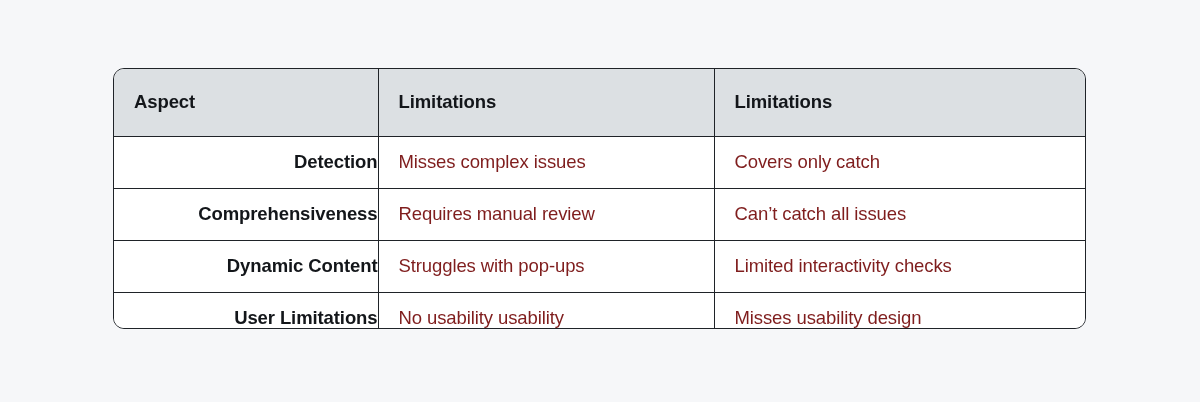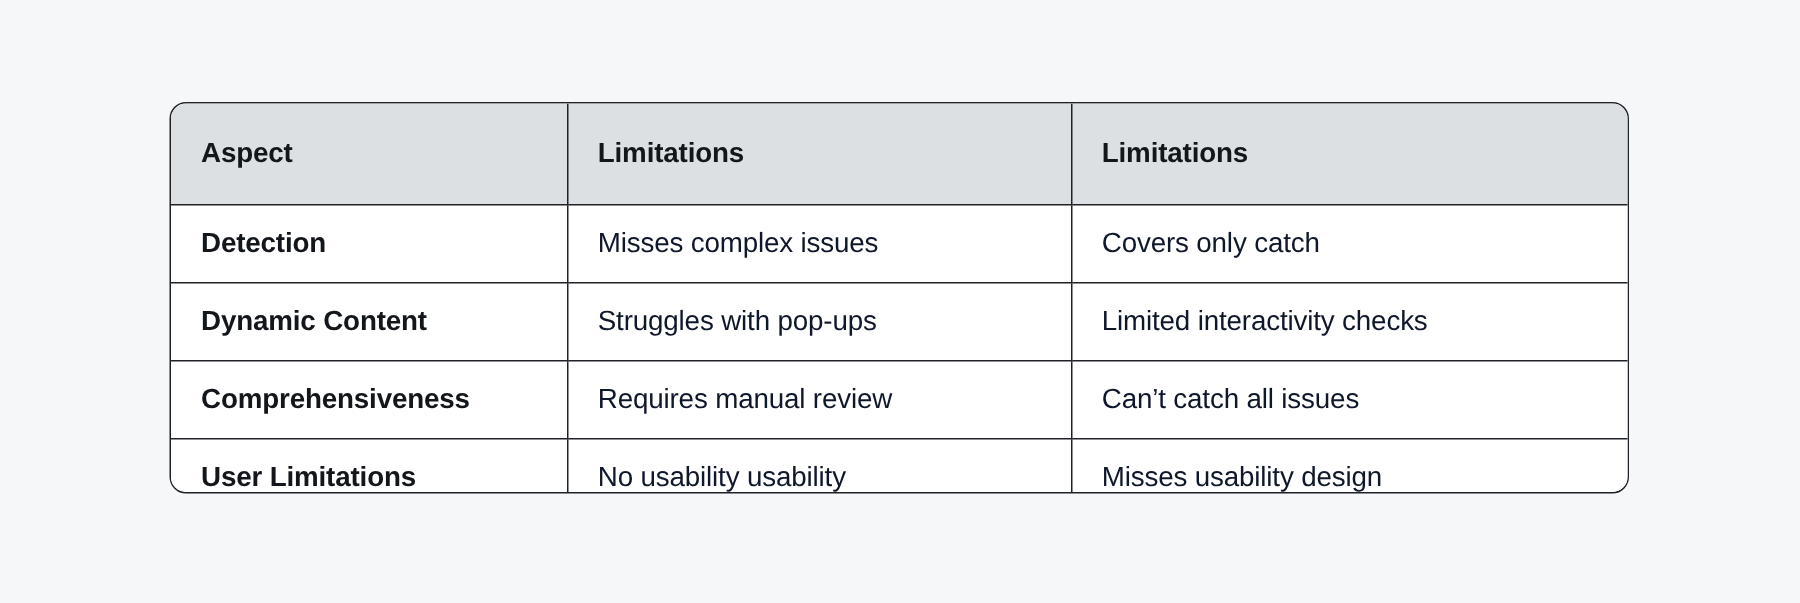--- a/index.html
+++ b/index.html
@@ -69,34 +69,35 @@
   
   tbody tr {
     height: 52px;
   }
   tbody td {
     background: #ffffff;
     text-align: left;
     vertical-align: middle;
     padding: 0 0 0 20px;
     font-size: 18.5px;
-    color: #0f172a;
+    color: #7f1d1d;
     letter-spacing: -0.1px;
     border-right: 1.4px solid #1f2328;
     border-bottom: 1.4px solid #1f2328;
   }
   tbody td:last-child {
     border-right: none;
   }
   tbody tr:last-child td {
     border-bottom: none;
   }
   tbody td.aspect-cell {
     font-weight: bold;
     color: #13161a;
+    text-align: right;
   }
 </style>
 </head>
 <body>
 
 <div id="canvas">
 
   <div id="comparison-table">
     <table class="tbl">
       <colgroup>
@@ -113,28 +114,28 @@
         </tr>
       </thead>
 
       <tbody>
         <tr>
           <td class="aspect-cell">Detection</td>
           <td>Misses complex issues</td>
           <td>Covers only catch</td>
         </tr>
         <tr>
+          <td class="aspect-cell">Comprehensiveness</td>
+          <td>Requires manual review</td>
+          <td>Can’t catch all issues</td>
+        </tr>
+        <tr>
           <td class="aspect-cell">Dynamic Content</td>
           <td>Struggles with pop-ups</td>
           <td>Limited interactivity checks</td>
-        </tr>
-        <tr>
-          <td class="aspect-cell">Comprehensiveness</td>
-          <td>Requires manual review</td>
-          <td>Can’t catch all issues</td>
         </tr>
         <tr>
           <td class="aspect-cell">User Limitations</td>
           <td>No usability usability</td>
           <td>Misses usability design</td>
         </tr>
       </tbody>
     </table>
   </div>
 

